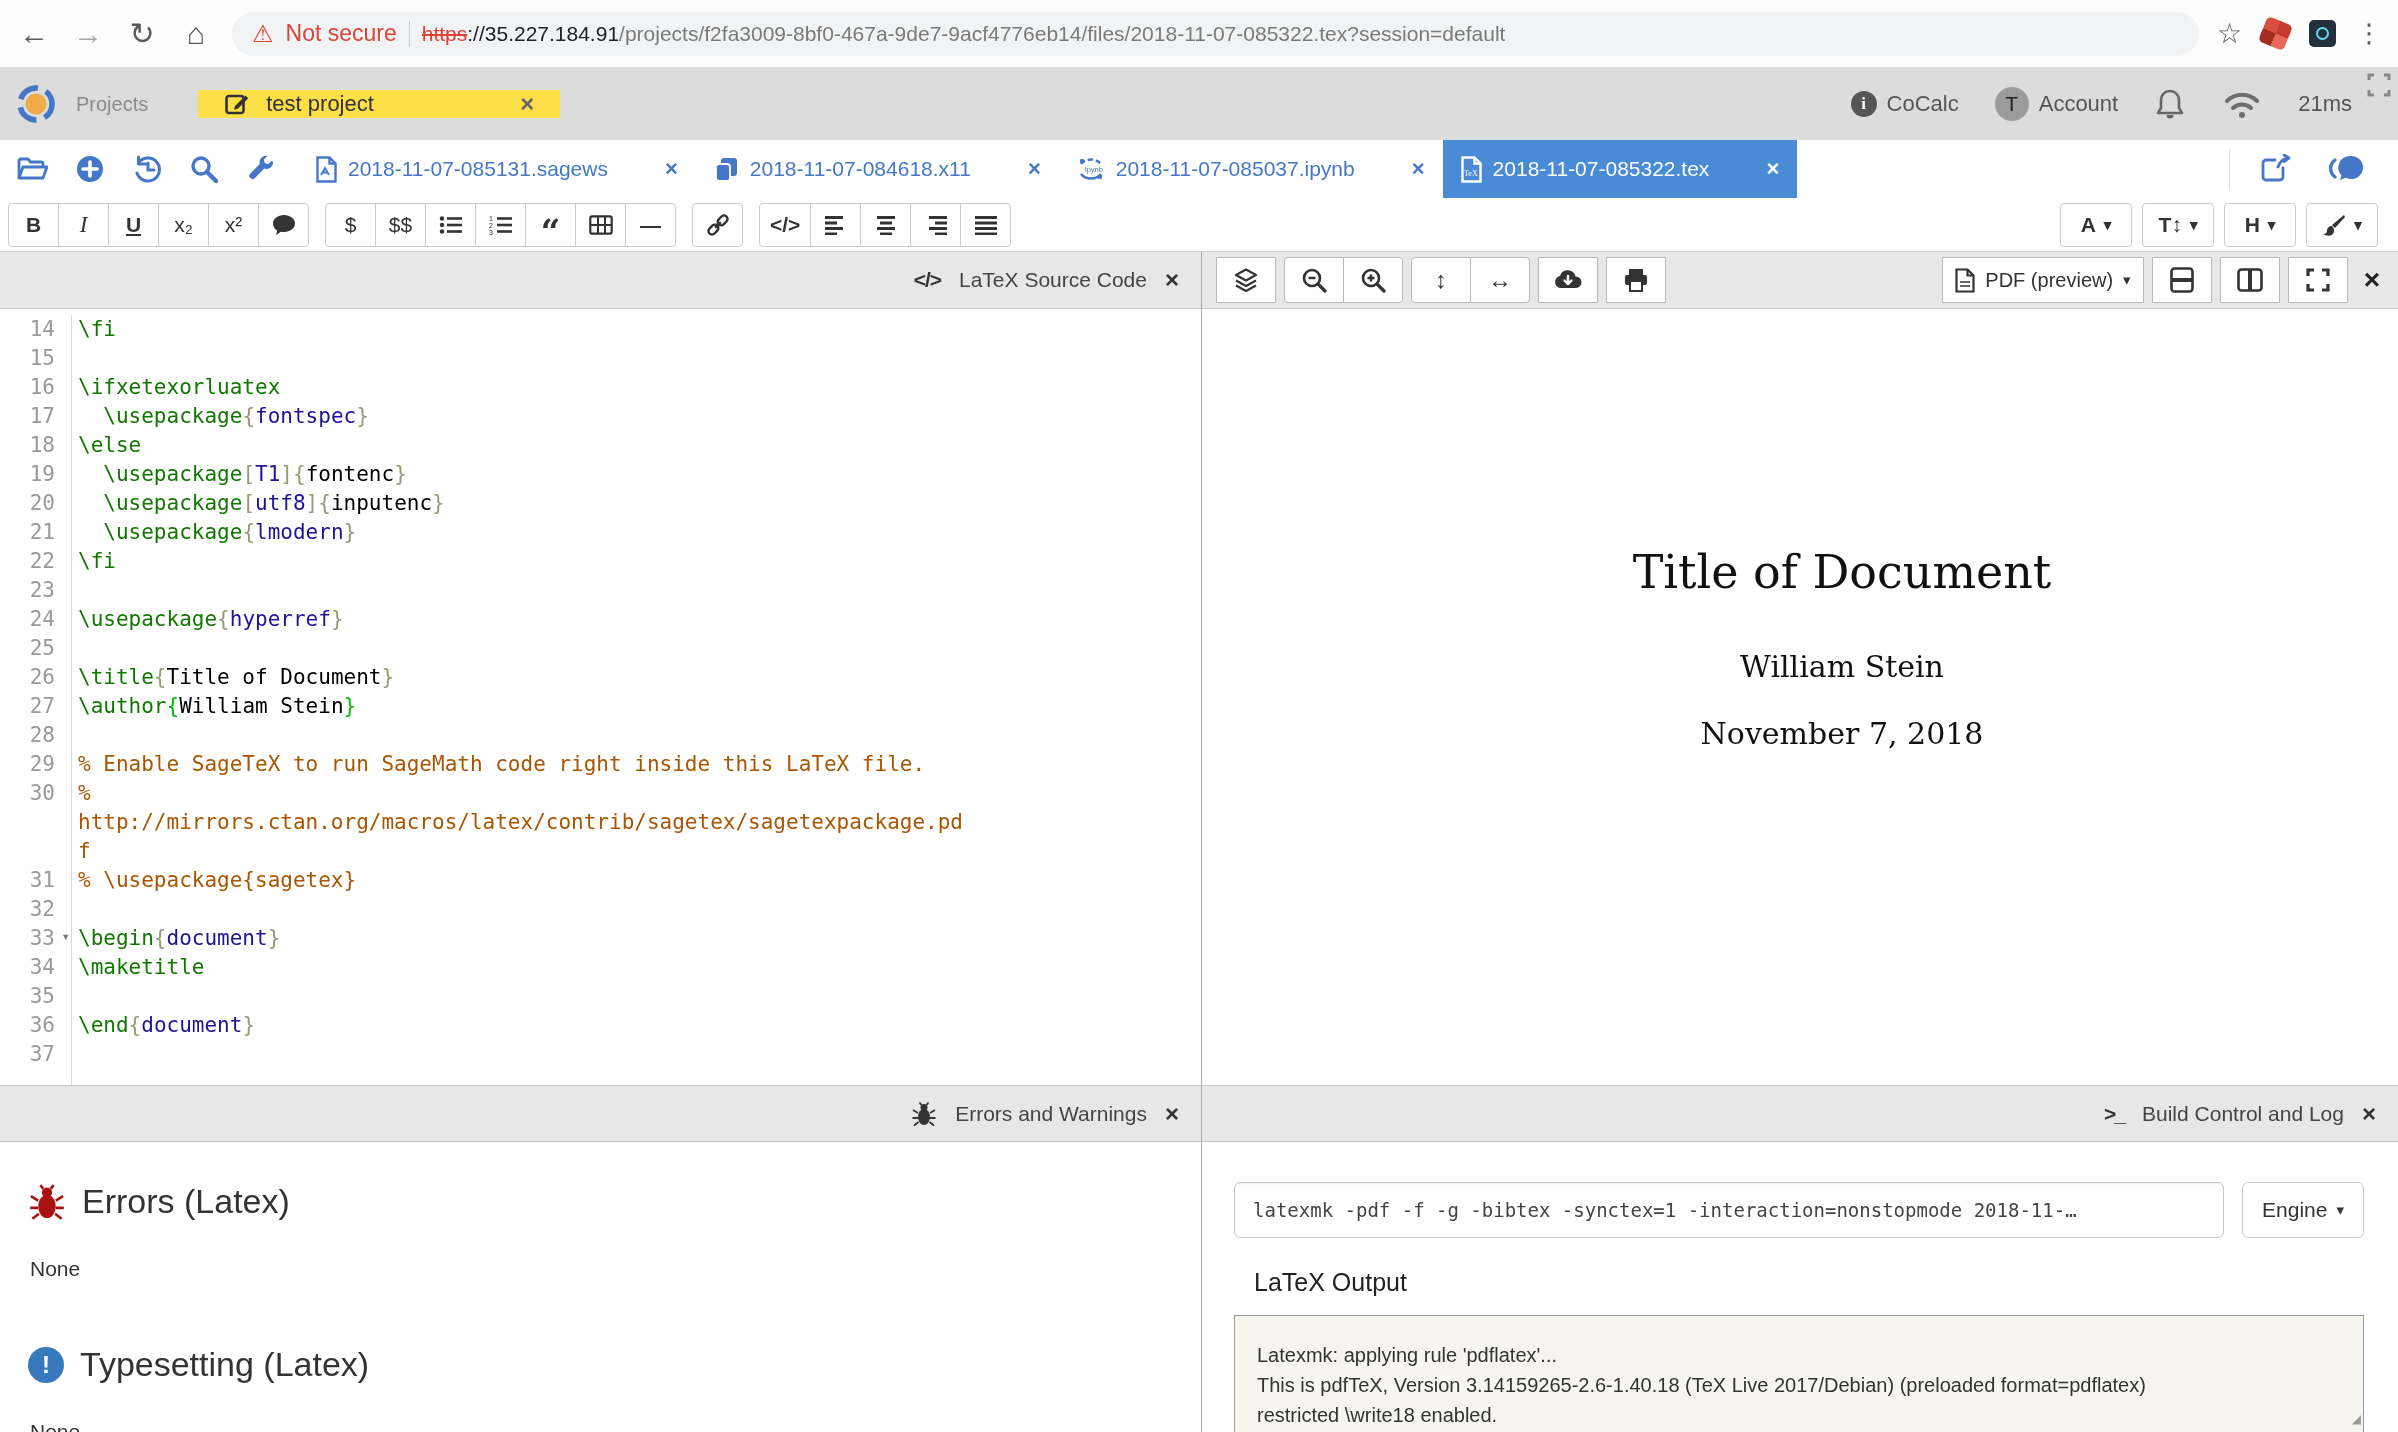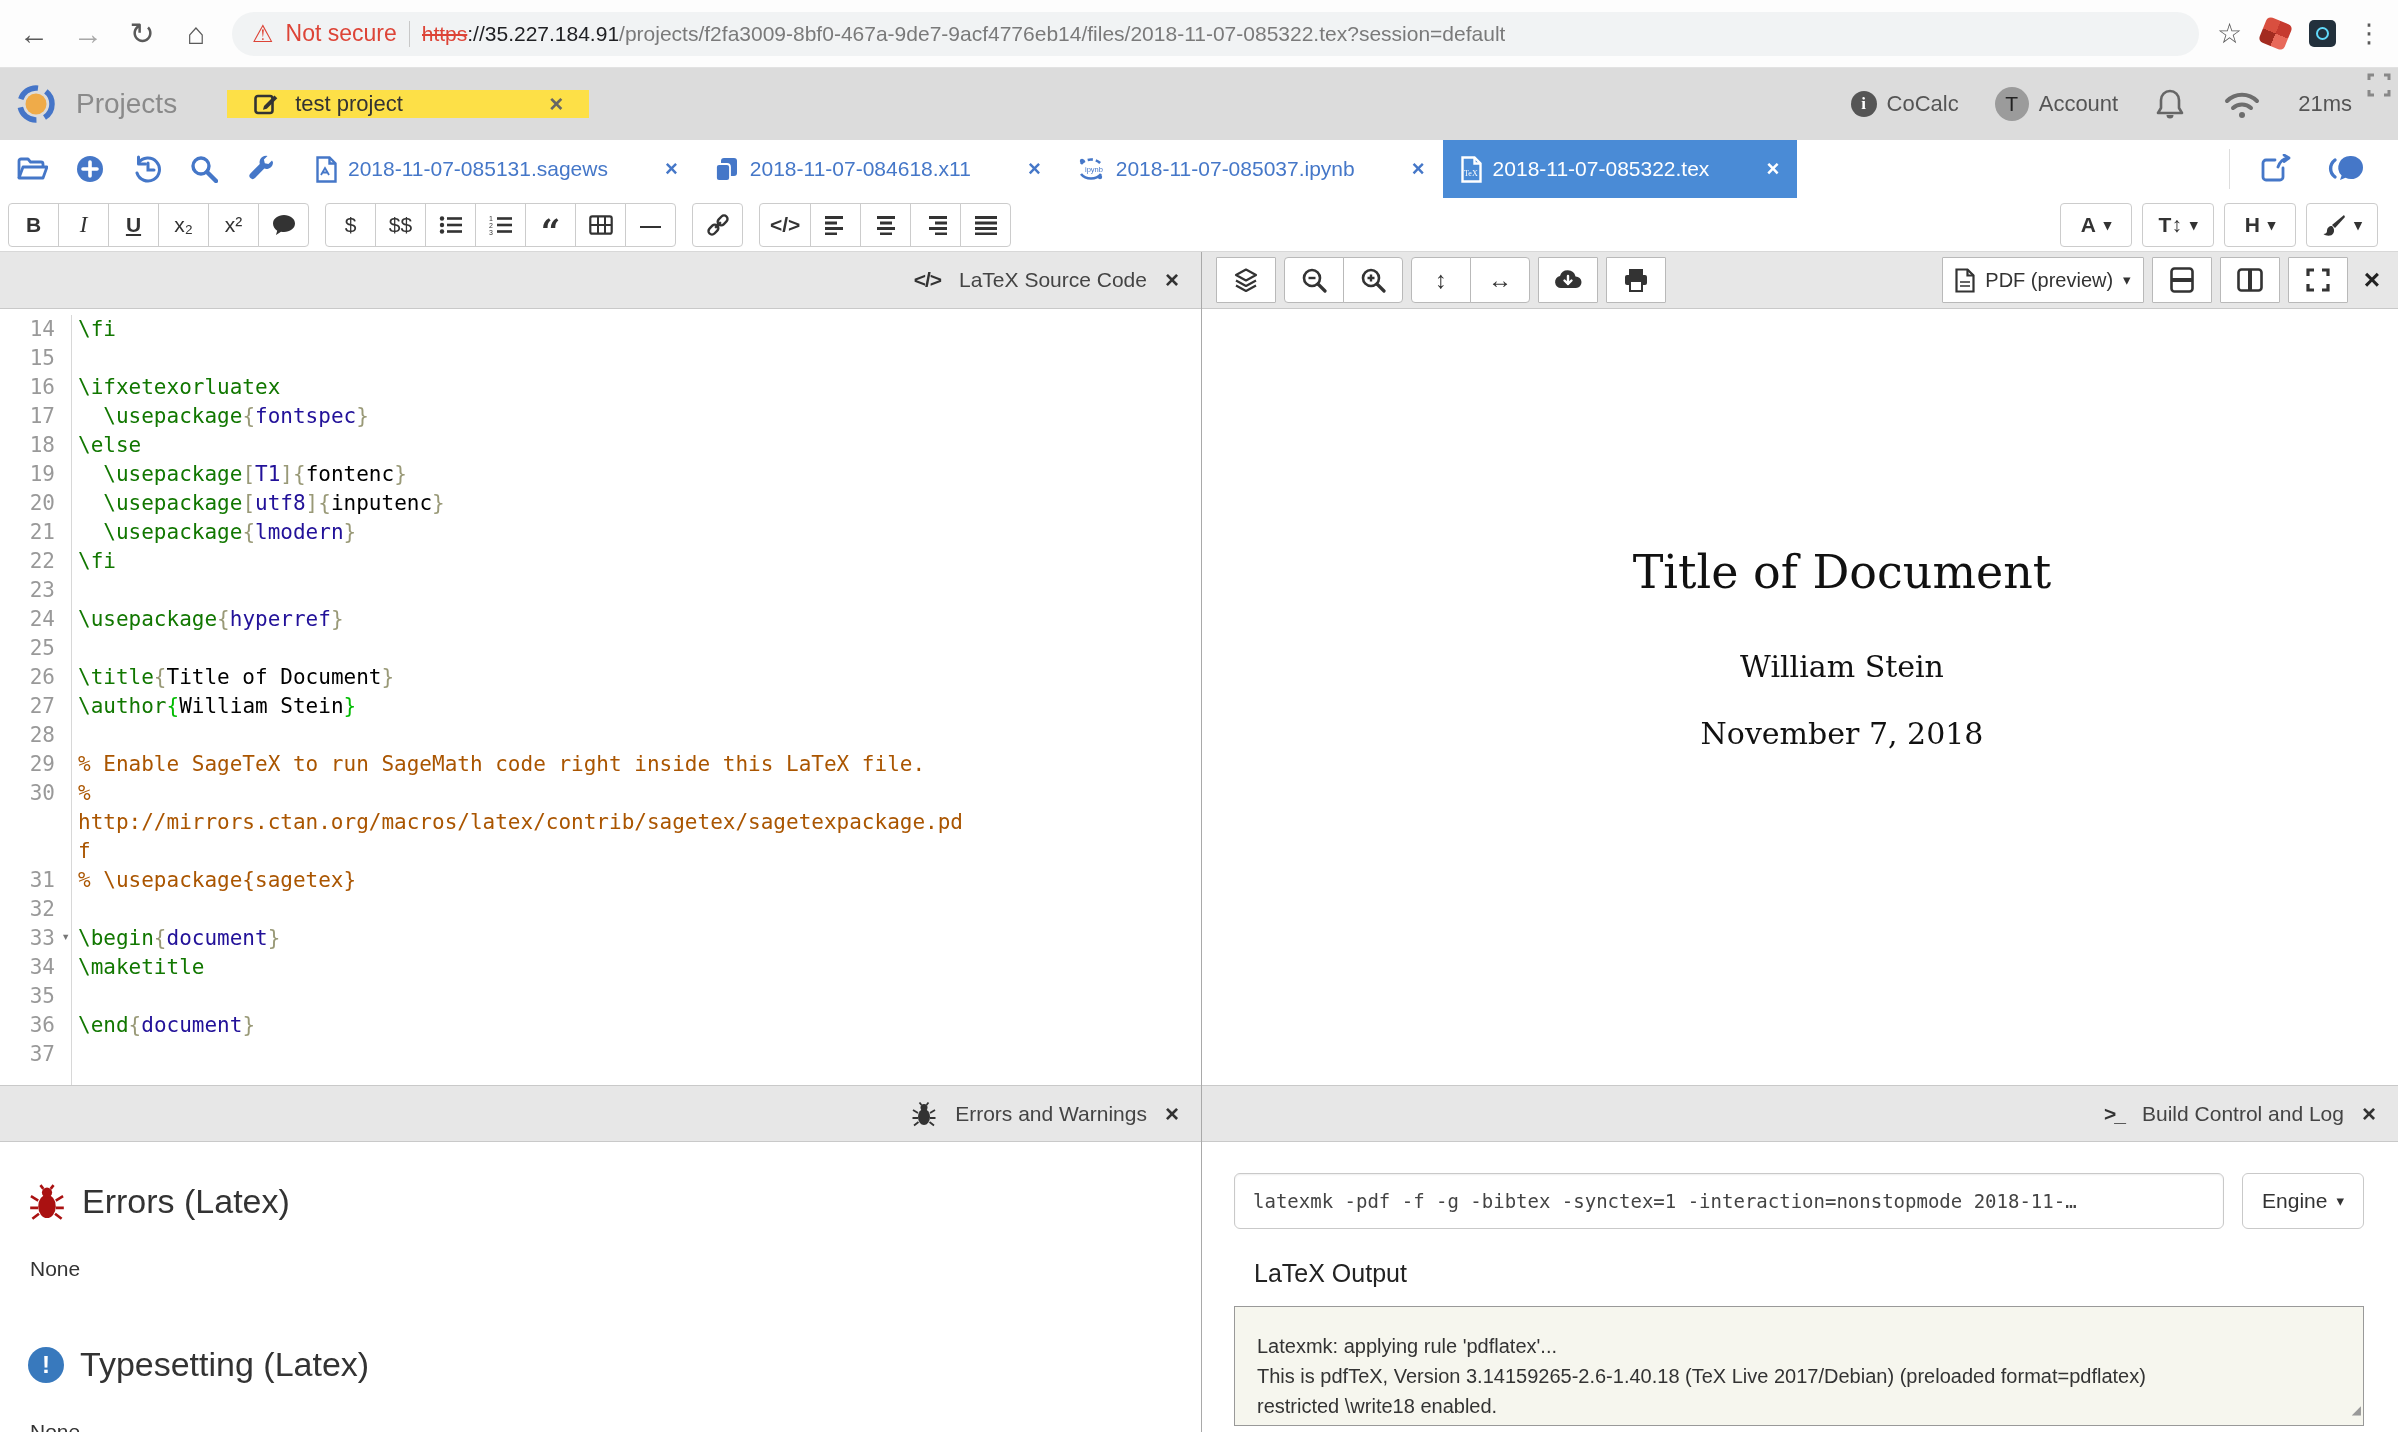--- a/index.html
+++ b/index.html
@@ -30,21 +30,21 @@
     transform:rotate(22deg); }
   .ext2 { width:27px; height:27px; border-radius:5px; background:#22303c;
     display:flex; align-items:center; justify-content:center; }
   .ext2 i { width:13px; height:13px; border:2px solid #61dafb; border-radius:50%; display:block; }
   .menu-ic { font-size:26px; color:#5a5a5a; }
 
   
   .cc-header { height:72px; background:#dcdcdc; display:flex; align-items:stretch; position:relative; }
   .cc-left { display:flex; align-items:center; }
   .cc-logo { margin:0 20px 0 16px; }
-  .projects-label { color:#8a8a8a; font-size:28px; margin-right:28px; }
+  .projects-label { color:#8a8a8a; font-size:20px; margin-right:28px; }
   .proj-tab { background:#fde047; display:flex; align-items:center; gap:16px; padding:0 26px; width:362px;margin-left:22px; }
   .proj-tab .lbl { font-size:22px; color:#333; }
   .proj-tab .x { margin-left:auto; color:#666; font-size:24px; font-weight:bold; }
   .cc-right { margin-left:auto; display:flex; align-items:center; gap:36px; padding-right:46px;
     color:#555; font-size:22px; }
   .cc-item { display:flex; align-items:center; gap:10px; }
   .info-ic { width:26px; height:26px; border-radius:50%; background:#555; color:#fff;
     font-size:17px; font-weight:bold; display:flex; align-items:center; justify-content:center;
     font-family:"Liberation Serif", serif; }
   .avatar { width:34px; height:34px; border-radius:50%; background:#9b9b9b; color:#222;
@@ -127,21 +127,21 @@
   .pdf-author { font-size:30px; margin-top:50px; }
   .pdf-date { font-size:30px; margin-top:32px; }
 
   
   .errors-body { flex:1; background:#fff; padding:40px 0 0 28px; overflow:hidden; }
   .err-h { display:flex; align-items:center; gap:16px; font-size:34px; color:#333; }
   .err-none { font-size:21px; color:#333; margin:36px 0 64px 2px; }
   .excl-ic { width:36px; height:36px; border-radius:50%; background:#3879bd; color:#fff;
     display:flex; align-items:center; justify-content:center; font-size:24px; font-weight:bold; flex:none; }
 
-  .build-body { flex:1; background:#fff; padding:31px 34px 0 32px; overflow:hidden; }
+  .build-body { flex:1; background:#fff; padding:40px 34px 0 32px; overflow:hidden; }
   .cmd-row { display:flex; gap:18px; }
   .cmd-input { flex:1; height:56px; border:1px solid #c9c9c9; border-radius:6px; background:#fff;
     display:flex; align-items:center; padding:0 18px; font-family:"DejaVu Sans Mono", monospace;
     font-size:19px; color:#444; box-shadow:inset 0 1px 2px rgba(0,0,0,.07); white-space:nowrap; overflow:hidden; }
   .engine-btn { width:122px; height:56px; flex:none; border:1px solid #c9c9c9; border-radius:6px;
     background:#fff; display:flex; align-items:center; justify-content:center; gap:9px;
     font-size:21px; color:#333; }
   .latex-output-h { font-size:25px; color:#222; margin:30px 0 18px 20px; font-weight:normal; }
   .log-box { border:1px solid #999; background:#f6f6ee; padding:24px 22px; font-size:20px;
     color:#333; line-height:30px; height:120px; position:relative; }

